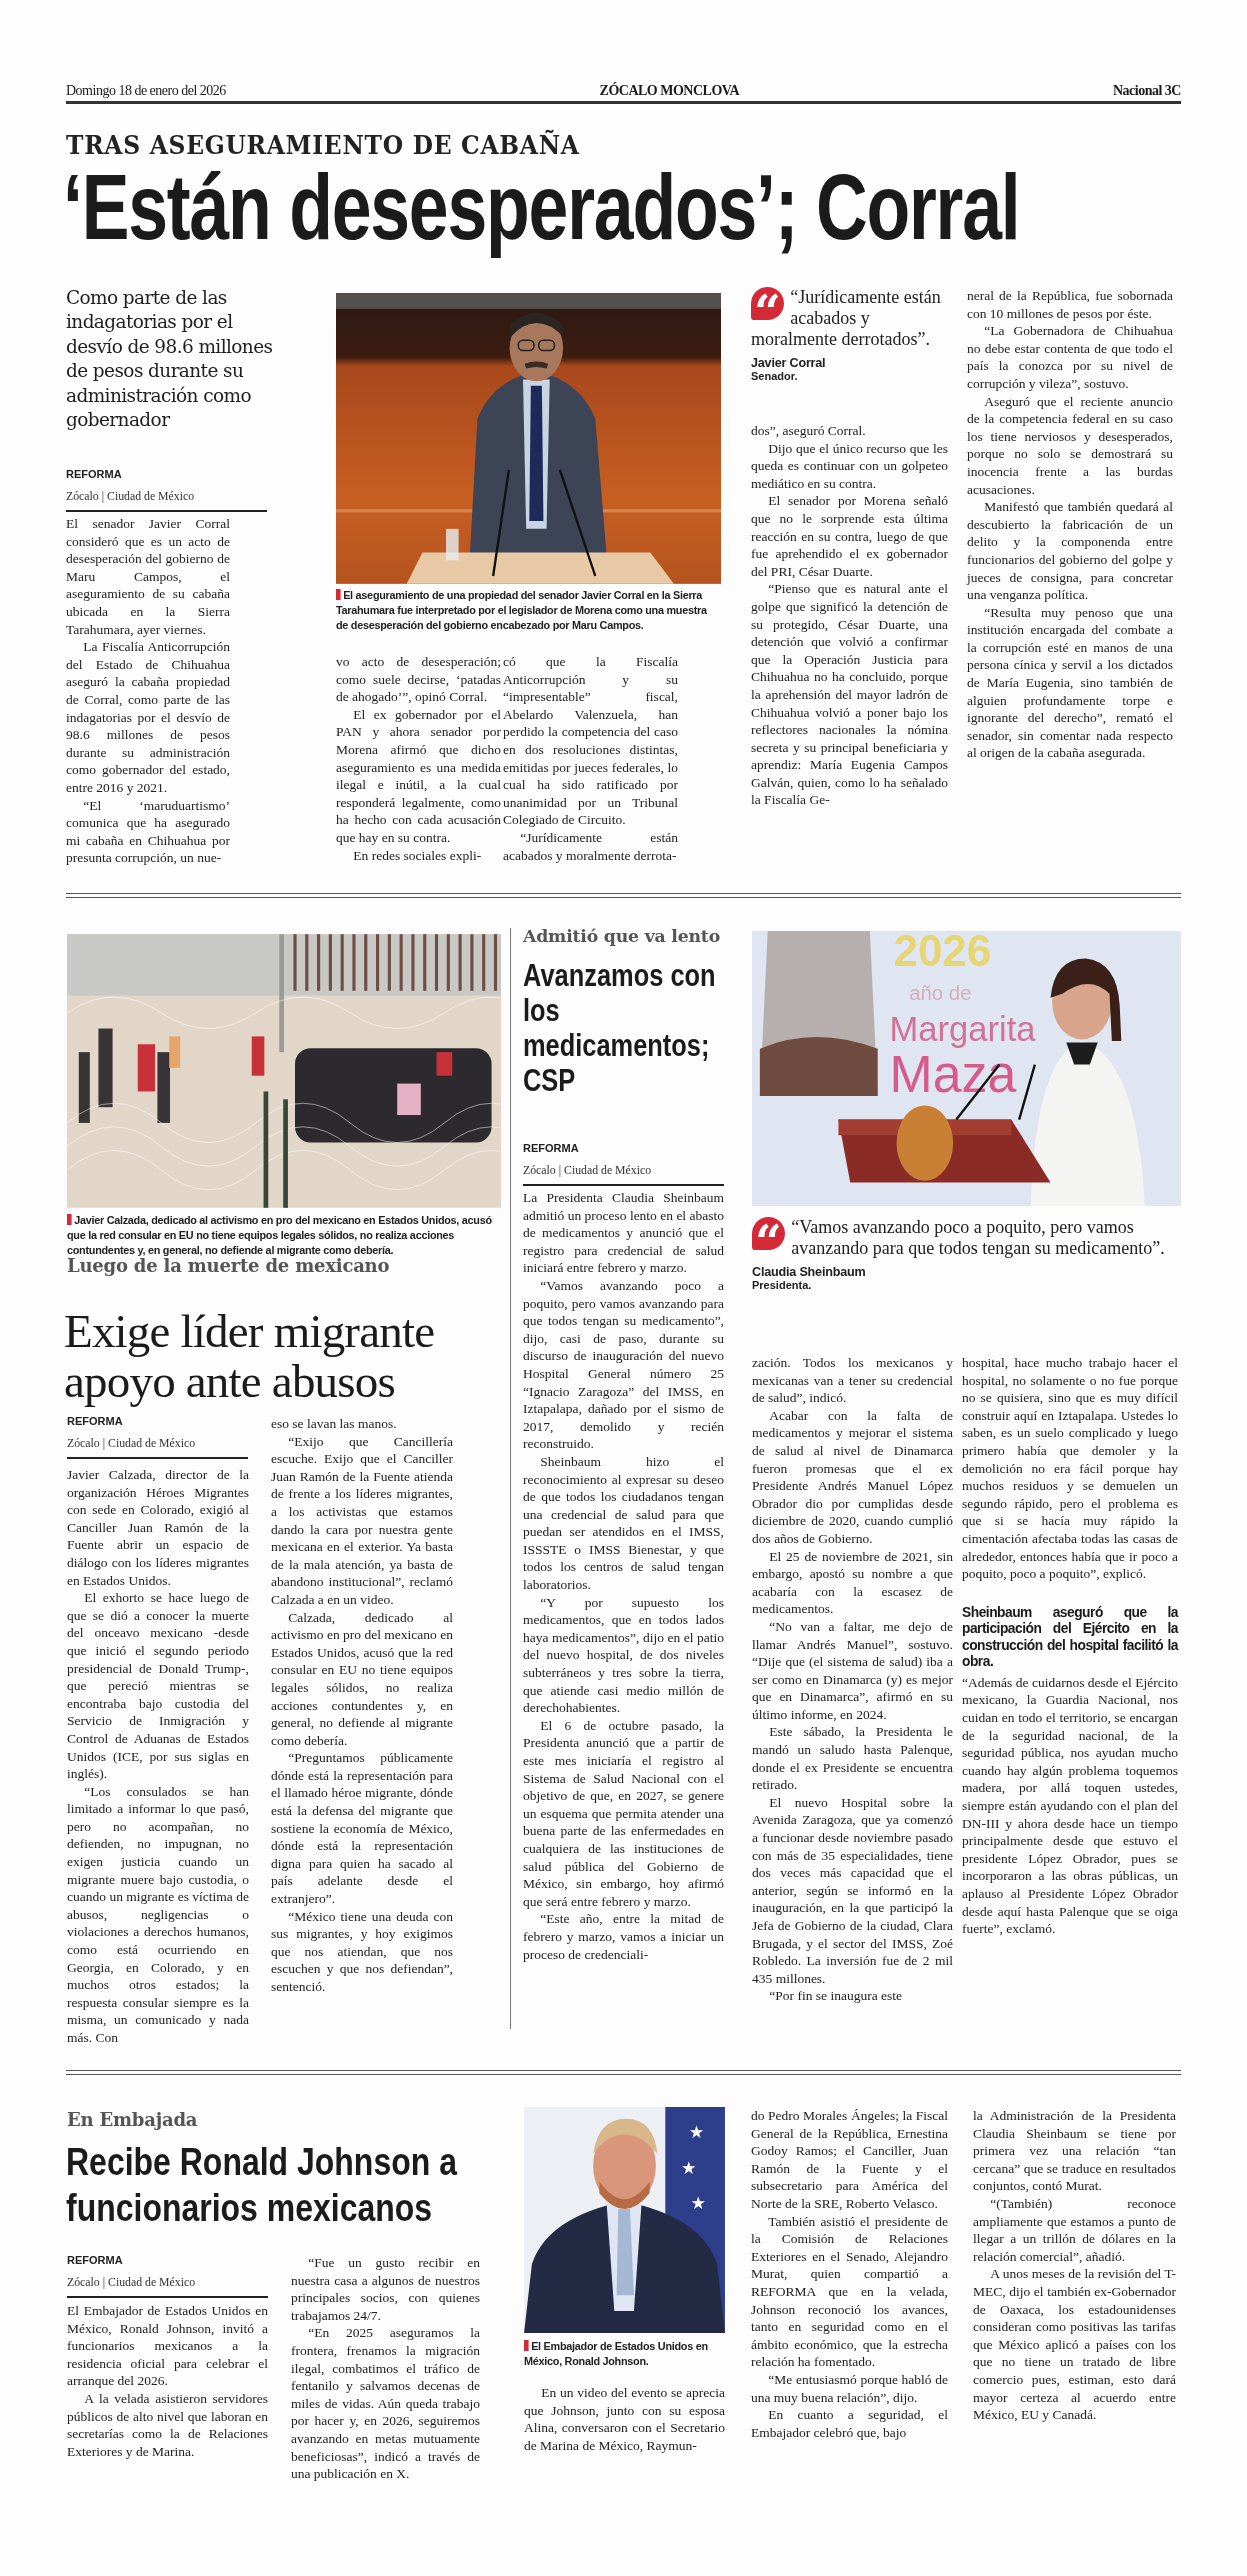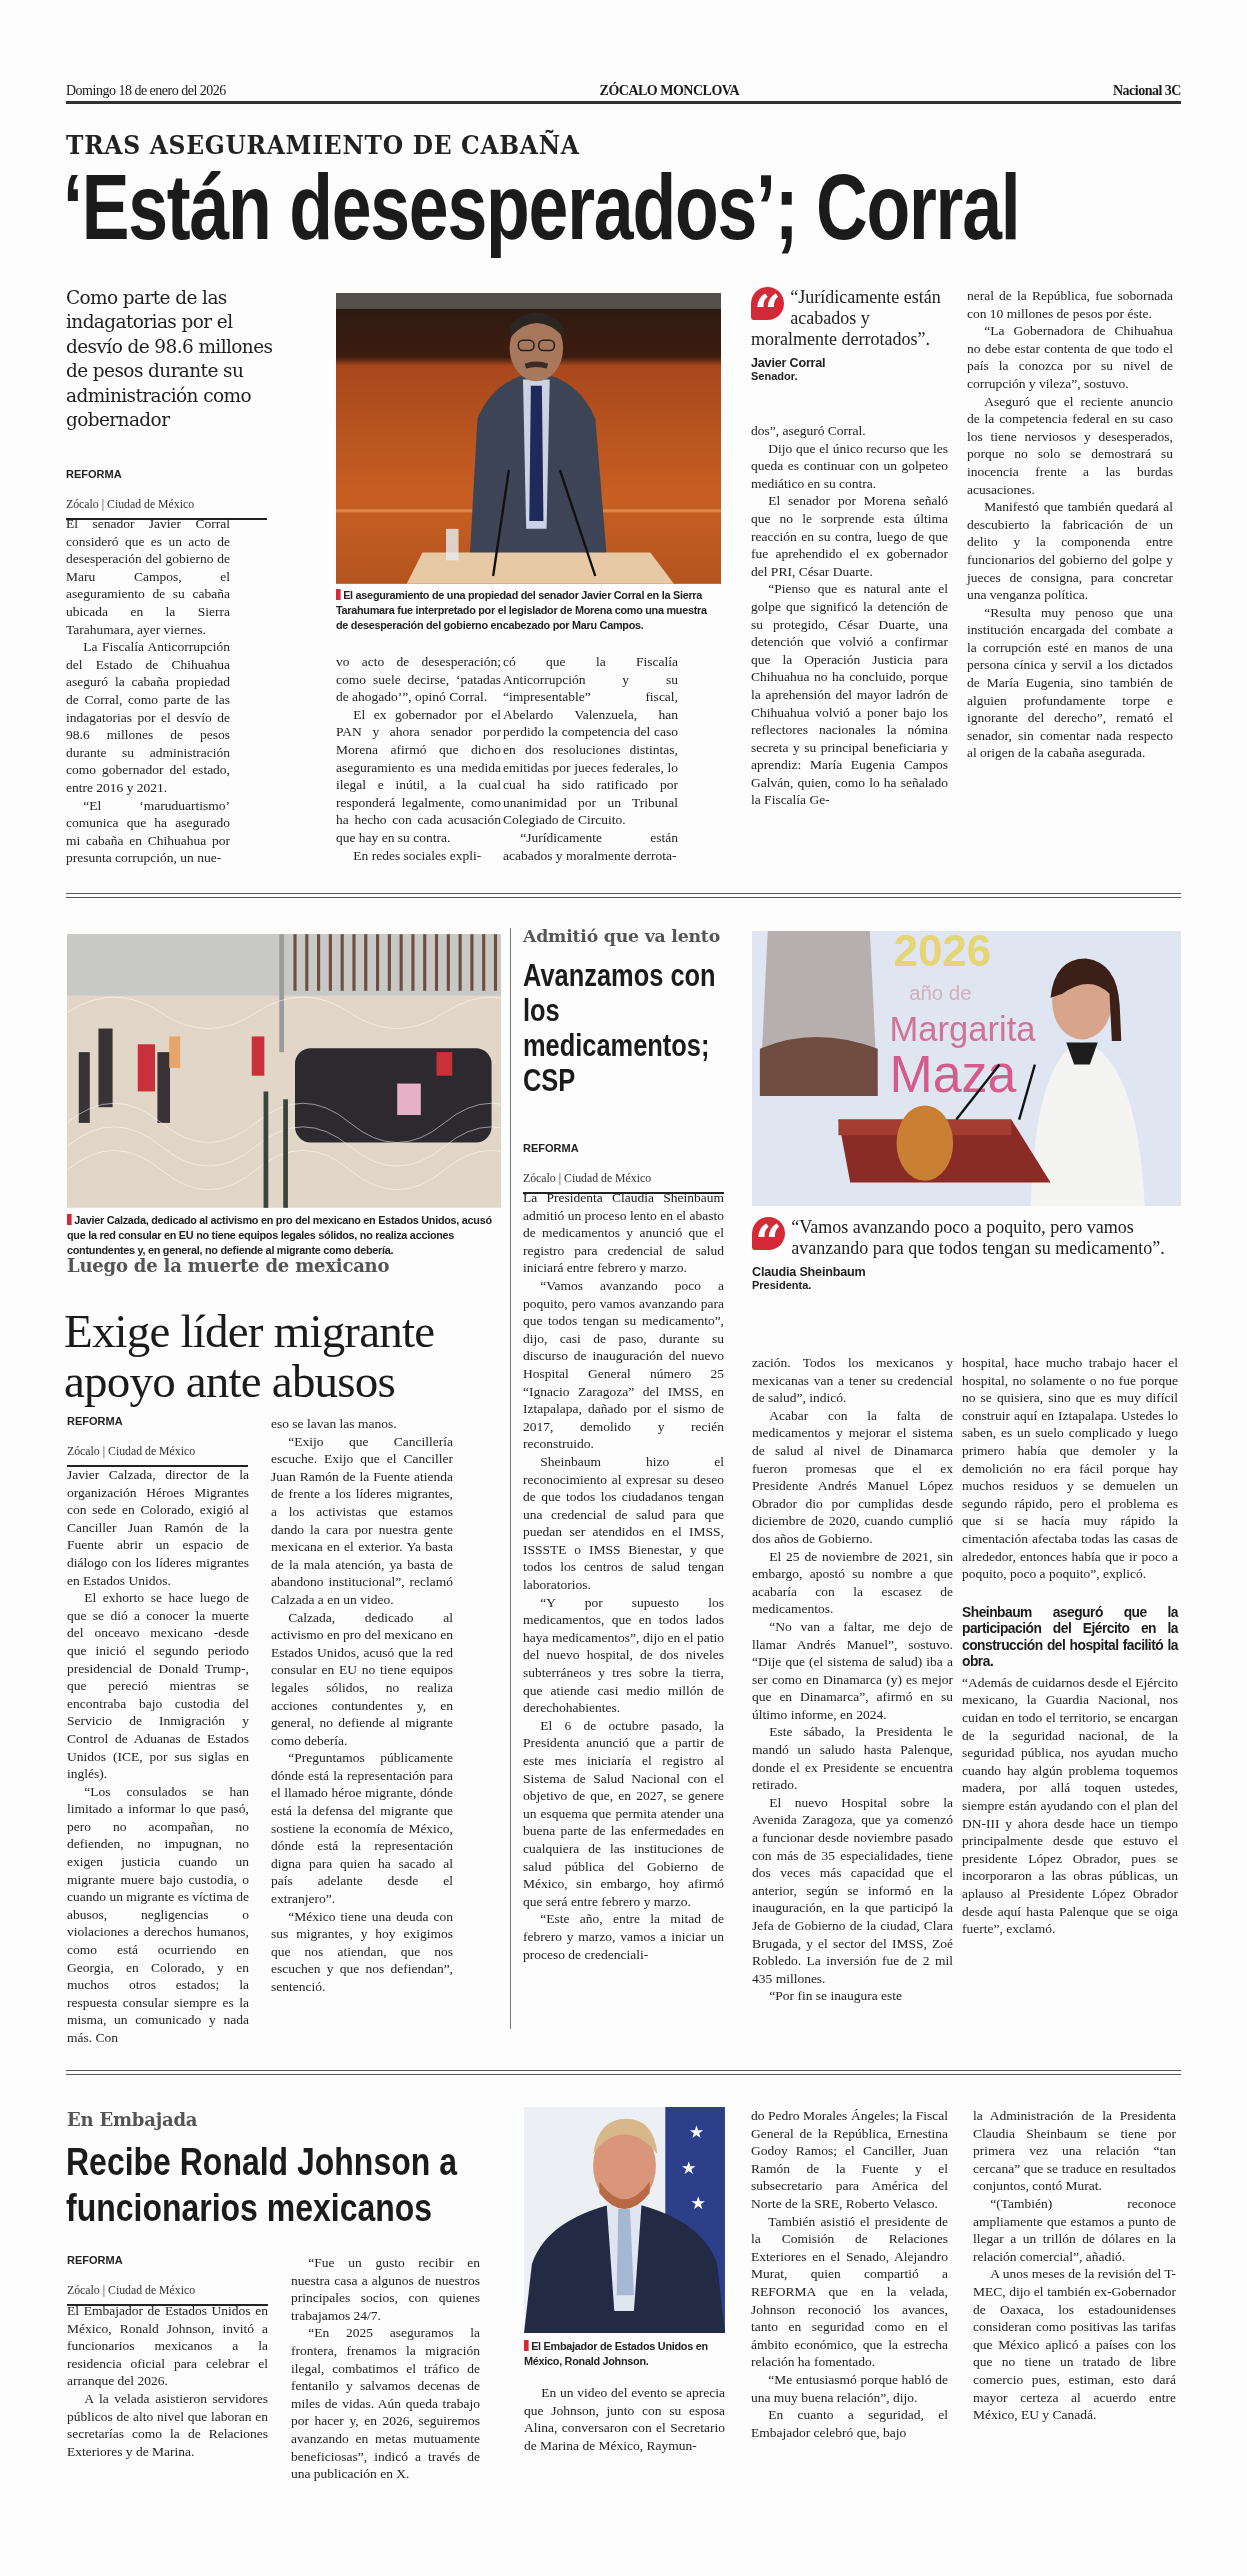--- a/index.html
+++ b/index.html
@@ -9,21 +9,21 @@
   
   .folio { top: 79px; left: 66px; width: 1115px; height: 20.4px; font-family: "Liberation Serif", serif; font-size: 14px; display: flex; justify-content: space-between; align-items: flex-end; letter-spacing: -0.5px; }
   .folio .center { font-weight: bold; }
   .folio .right { font-weight: bold; }
   .folio-rule { top: 101px; left: 66px; width: 1115px; height: 3.1px; background: #333; }
   
   .kicker1 { top: 130px; left: 66px; font-family: "DejaVu Serif", serif; font-weight: bold; font-size: 26px; letter-spacing: 0.8px; color: #222; transform: scaleX(0.9); transform-origin: left; }
   .head1 { top: 161px; left: 63px; font-family: "Liberation Sans", sans-serif; font-weight: bold; font-size: 93px; line-height: 1; letter-spacing: -1.6px; transform: scaleX(0.77); transform-origin: left; white-space: nowrap; color: #1b1b1b; }
   .deck { font-family: "DejaVu Serif", serif; font-size: 18.5px; line-height: 24.4px; color: #1f1f1f; letter-spacing: -0.6px; }
   .byline-agency { font-family: "Liberation Sans", sans-serif; font-weight: bold; font-size: 11px; color: #222; }
-  .byline-place { font-family: "Liberation Serif", serif; font-size: 11.8px; color: #333; margin-top: 17px; }
+  .byline-place { font-family: "Liberation Serif", serif; font-size: 11.8px; color: #333; margin-top: 9px; }
   .byline-rule { height: 1.6px; background: #222; margin-top: 6.3px; }
   .body { font-family: "Liberation Serif", serif; font-size: 13.5px; line-height: 17.6px; color: #222; text-align: justify; hyphens: manual; }
   .body p { text-indent: 17.3px; }
   .body p.noindent { text-indent: 0; }
   .photo { overflow: hidden; }
   .caption { font-family: "Liberation Sans", sans-serif; font-weight: bold; font-size: 11.8px; line-height: 15px; color: #222; letter-spacing: -0.3px; transform: scaleX(0.92); transform-origin: left; }
   .caption .mark { display: inline-block; width: 4.7px; height: 11px; background: #d42a38; margin-right: 3.1px; vertical-align: -0.8px; }
   .quote-icon { width: 33px; height: 33px; border-radius: 50% 50% 50% 3.1px; background: #d42a38; color: #fff; font-family: "DejaVu Serif", serif; font-weight: bold; font-size: 46px; line-height: 50px; text-align: center; display: inline-block; float: left; margin-right: 6.3px; overflow: hidden; }
   .pull { font-family: "Liberation Serif", serif; font-size: 18px; line-height: 21px; color: #222; }
   .pull-name { font-family: "Liberation Sans", sans-serif; font-weight: bold; font-size: 12.6px; color: #222; margin-top: 6.3px; letter-spacing: -0.2px; }

